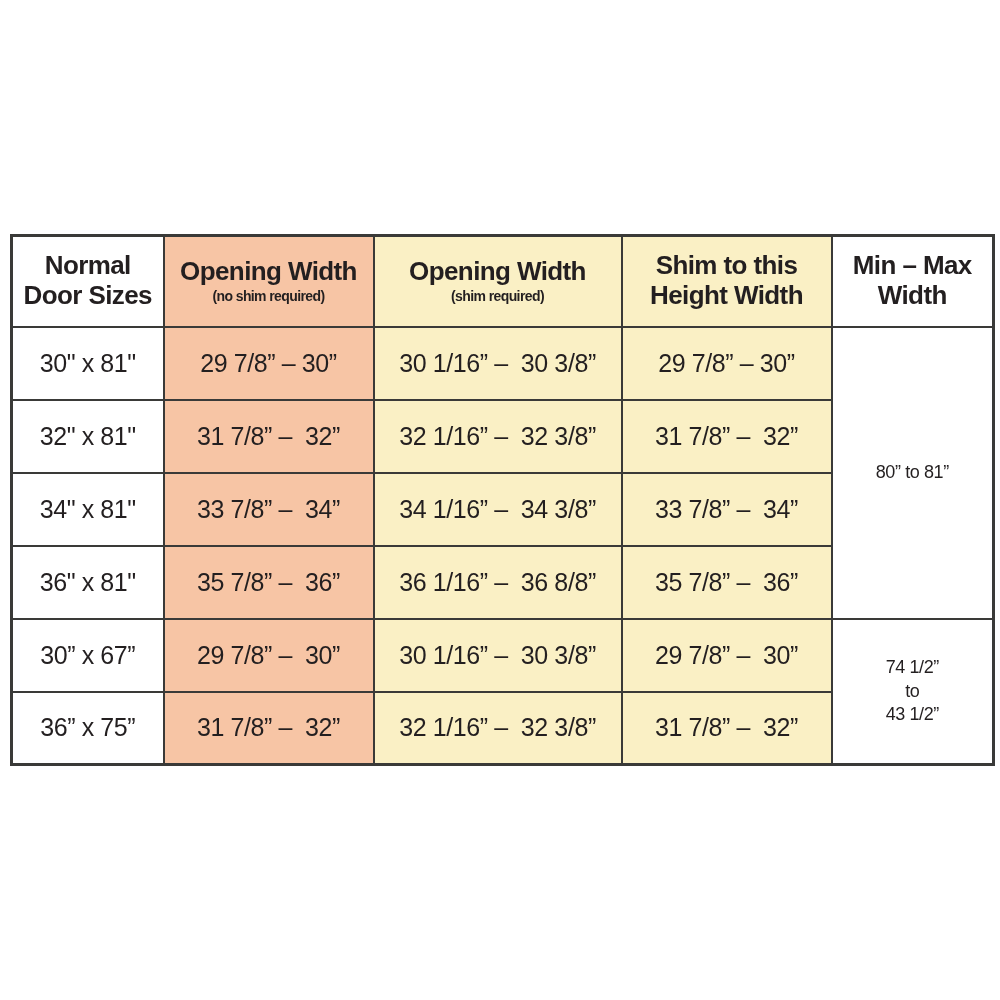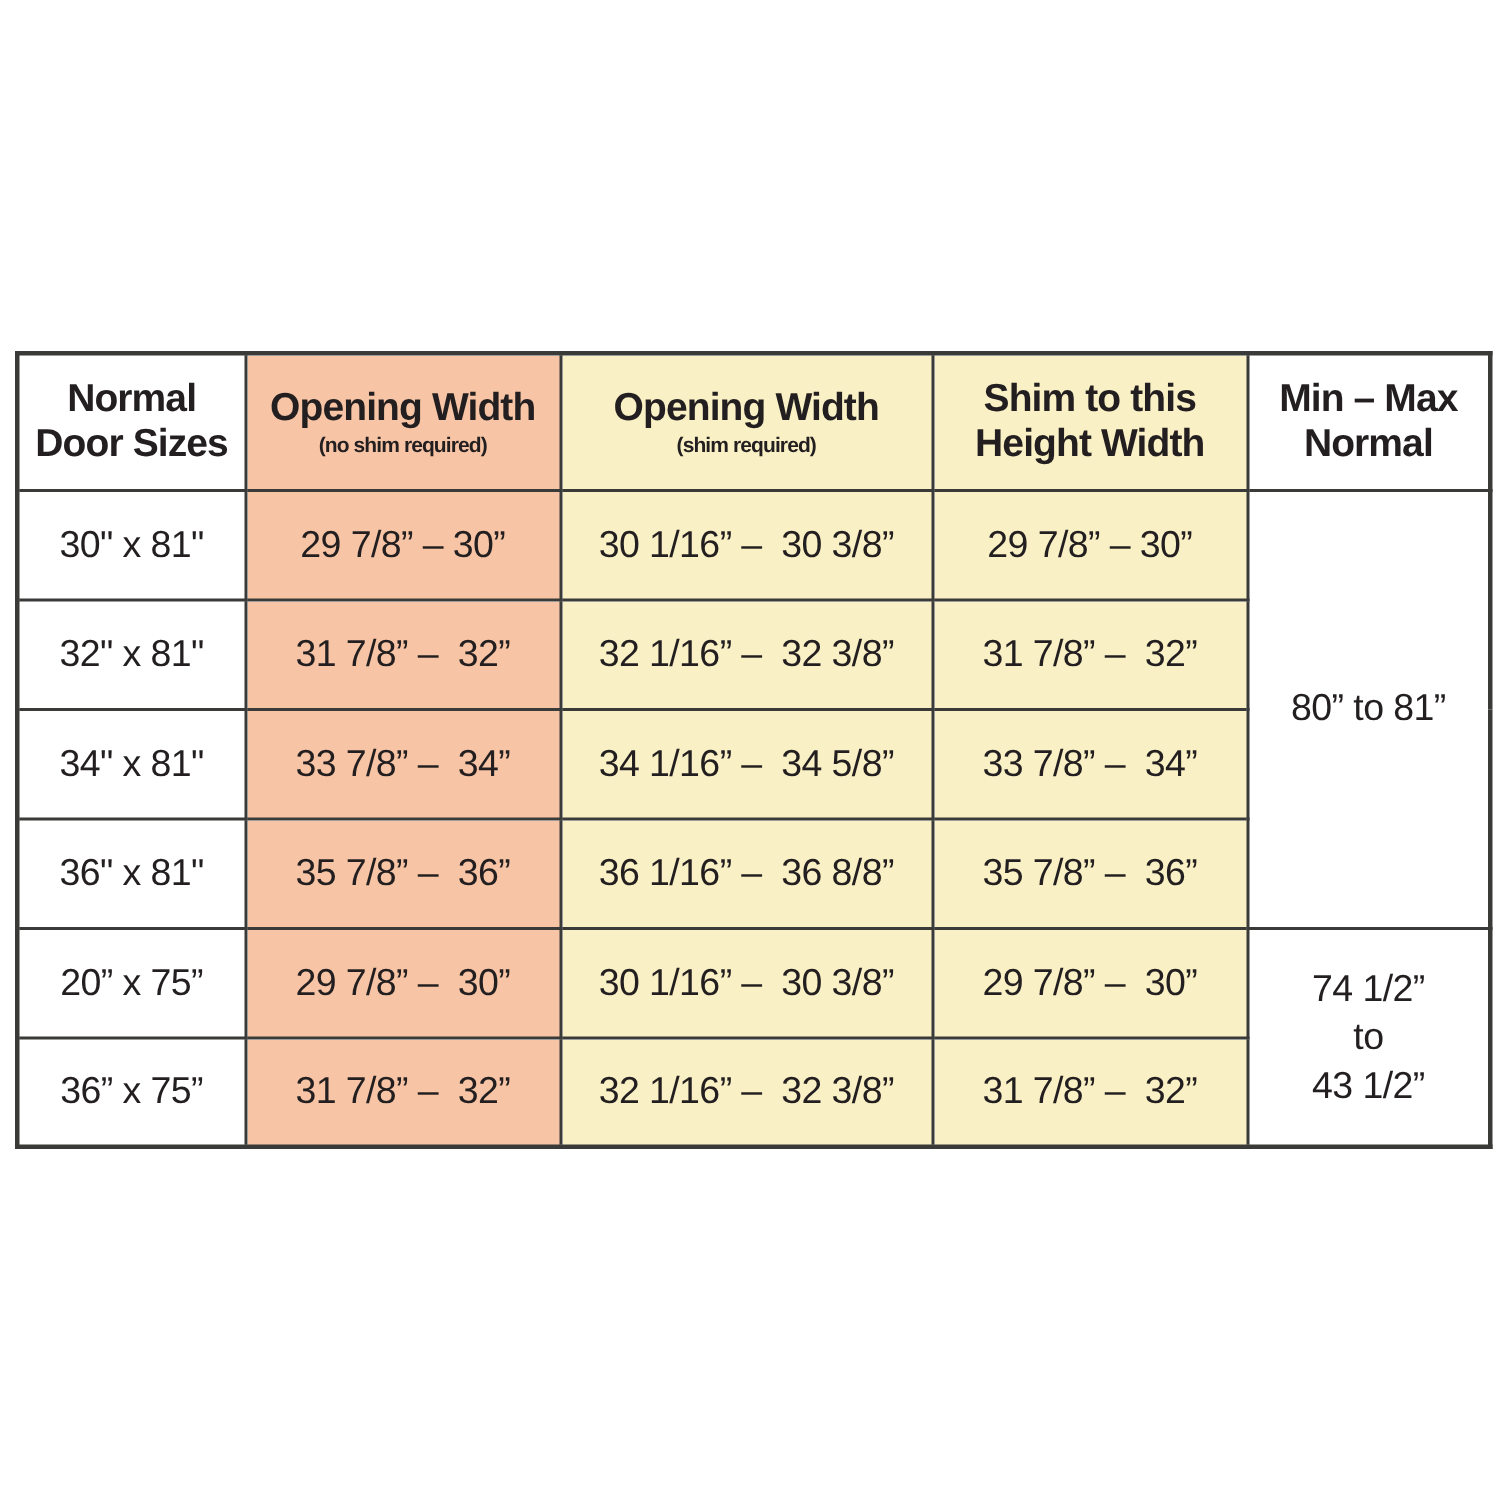--- a/index.html
+++ b/index.html
@@ -52,21 +52,21 @@
     line-height: 1.2;
     letter-spacing: -0.6px;
     margin-top: 1px;
   }
   .cell-text {
     font-size: 25px;
     letter-spacing: -0.4px;
     white-space: pre;
   }
   .cell-multi {
-    font-size: 25px;
+    font-size: 18px;
     letter-spacing: -0.4px;
     line-height: 1.3;
     white-space: pre-line;
   }
 </style>
 </head>
 <body>
 
 <div class="page">
   <table class="door-table">
@@ -90,52 +90,52 @@
         <th class="bg-yellow">
           <div class="h-title">Opening Width</div>
           <div class="h-sub">(shim required)</div>
         </th>
         <th class="bg-yellow">
           <div class="h-title">Shim to this
 Height Width</div>
         </th>
         <th class="bg-white">
           <div class="h-title">Min – Max
-Normal</div>
+Width</div>
         </th>
       </tr>
     </thead>
     <tbody>
       <tr class="data-row">
         <td class="bg-white"><span class="cell-text">30" x 81"</span></td>
         <td class="bg-salmon"><span class="cell-text">29 7/8” – 30”</span></td>
         <td class="bg-yellow"><span class="cell-text">30 1/16” –  30 3/8”</span></td>
         <td class="bg-yellow"><span class="cell-text">29 7/8” – 30”</span></td>
         <td class="bg-white" rowspan="4"><span class="cell-multi">80” to  81”</span></td>
       </tr>
       <tr class="data-row">
         <td class="bg-white"><span class="cell-text">32" x 81"</span></td>
         <td class="bg-salmon"><span class="cell-text">31 7/8” –  32”</span></td>
         <td class="bg-yellow"><span class="cell-text">32 1/16” –  32 3/8”</span></td>
         <td class="bg-yellow"><span class="cell-text">31 7/8” –  32”</span></td>
       </tr>
       <tr class="data-row">
         <td class="bg-white"><span class="cell-text">34" x 81"</span></td>
         <td class="bg-salmon"><span class="cell-text">33 7/8” –  34”</span></td>
-        <td class="bg-yellow"><span class="cell-text">34 1/16” –  34 5/8”</span></td>
+        <td class="bg-yellow"><span class="cell-text">34 1/16” –  34 3/8”</span></td>
         <td class="bg-yellow"><span class="cell-text">33 7/8” –  34”</span></td>
       </tr>
       <tr class="data-row">
         <td class="bg-white"><span class="cell-text">36" x 81"</span></td>
         <td class="bg-salmon"><span class="cell-text">35 7/8” –  36”</span></td>
         <td class="bg-yellow"><span class="cell-text">36 1/16” –  36 8/8”</span></td>
         <td class="bg-yellow"><span class="cell-text">35 7/8” –  36”</span></td>
       </tr>
       <tr class="data-row">
-        <td class="bg-white"><span class="cell-text">20” x 75”</span></td>
+        <td class="bg-white"><span class="cell-text">30” x 67”</span></td>
         <td class="bg-salmon"><span class="cell-text">29 7/8” –  30”</span></td>
         <td class="bg-yellow"><span class="cell-text">30 1/16” –  30 3/8”</span></td>
         <td class="bg-yellow"><span class="cell-text">29 7/8” –  30”</span></td>
         <td class="bg-white" rowspan="2"><span class="cell-multi">74 1/2”
 to
 43 1/2”</span></td>
       </tr>
       <tr class="data-row">
         <td class="bg-white"><span class="cell-text">36” x 75”</span></td>
         <td class="bg-salmon"><span class="cell-text">31 7/8” –  32”</span></td>

